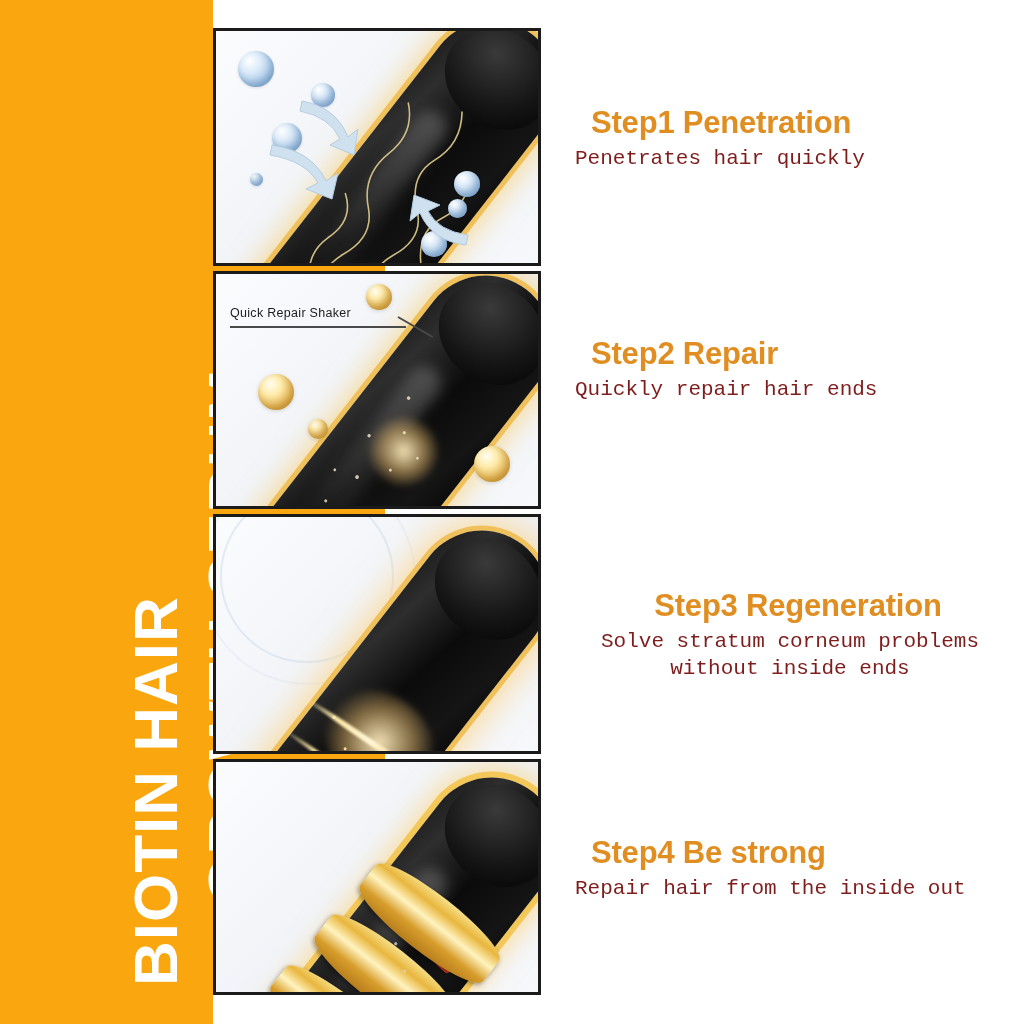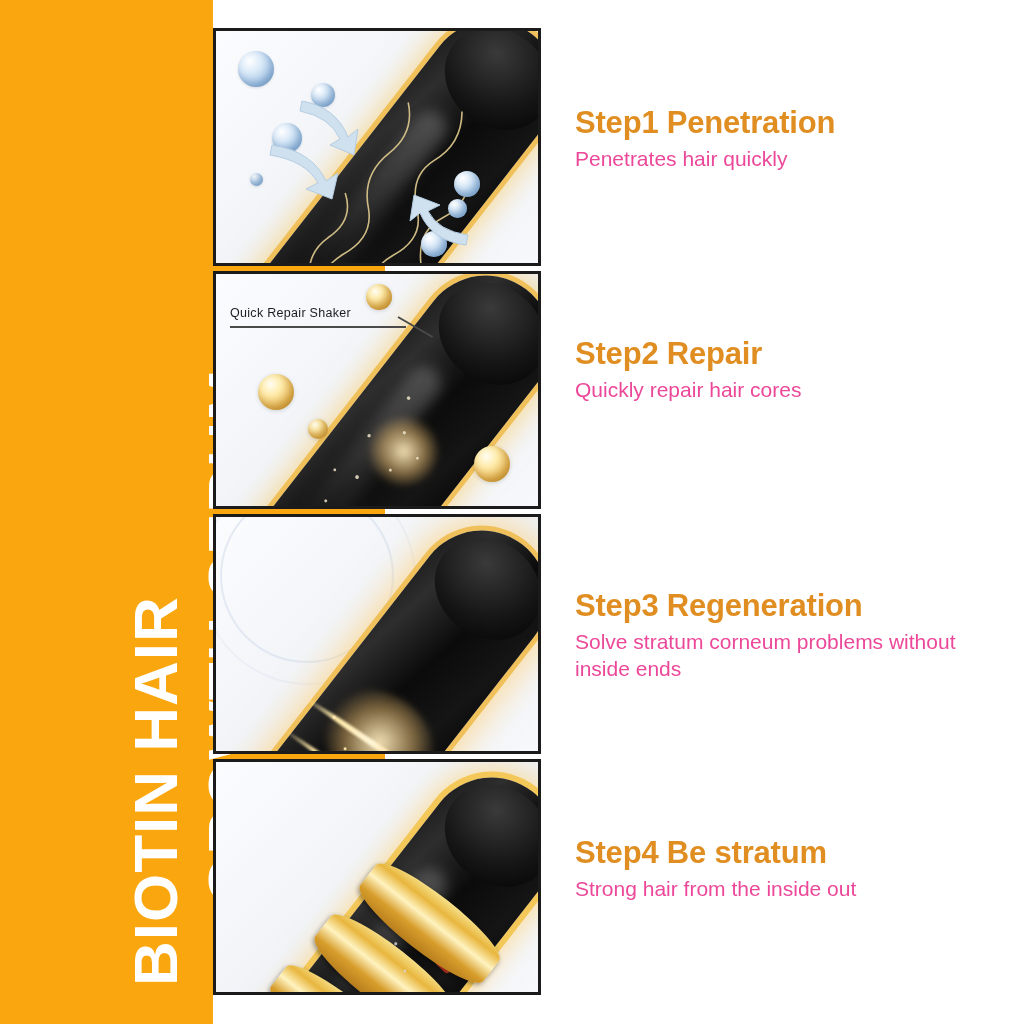--- a/index.html
+++ b/index.html
@@ -144,34 +144,34 @@
     box-shadow:0 2px 5px rgba(0,0,0,.4);
   }
   .ring-red{
     position:absolute;border-radius:4px;
     background:linear-gradient(180deg,#e8523a,#c33522);
   }
 
   
   .steps{position:absolute;left:575px;top:0;width:440px;height:1024px;}
   .step{position:absolute;left:0;width:430px;}
-  .s1{top:105px;} .s2{top:336px;} .s3{top:588px;} .s4{top:835px;}
+  .s1{top:105px;} .s2{top:336px;} .s3{top:588px;text-align:center;} .s4{top:835px;}
   .step-title{
     font-family:"Liberation Sans",sans-serif;
     font-weight:bold;
     font-size:31px;
     color:#E08E22;
     letter-spacing:-0.2px;
-    margin:0 0 4px 0;
+    margin:0 0 4px 16px;
     white-space:nowrap;
   }
   .step-desc{
-    font-family:Liberation Sans, sans-serif;
+    font-family:Liberation Mono, monospace;
     font-size:21px;
-    color:#ec4899;
+    color:#7f1d1d;
     line-height:27px;
     margin:0;
   }
 </style>
 </head>
 <body>
 
 <div id="page">
 
   <div class="orange-band"></div>
@@ -321,28 +321,28 @@
 
   <div class="steps">
 
     <div class="step s1">
       <p class="step-title">Step1 Penetration</p>
       <p class="step-desc">Penetrates hair quickly</p>
     </div>
 
     <div class="step s2">
       <p class="step-title">Step2 Repair</p>
-      <p class="step-desc">Quickly repair hair cores</p>
+      <p class="step-desc">Quickly repair hair ends</p>
     </div>
 
     <div class="step s3">
       <p class="step-title">Step3 Regeneration</p>
       <p class="step-desc">Solve stratum corneum problems without inside ends</p>
     </div>
 
     <div class="step s4">
-      <p class="step-title">Step4 Be stratum</p>
-      <p class="step-desc">Strong hair from the inside out</p>
+      <p class="step-title">Step4 Be strong</p>
+      <p class="step-desc">Repair hair from the inside out</p>
     </div>
 
   </div>
 
 </div>
 
 </body></html>

